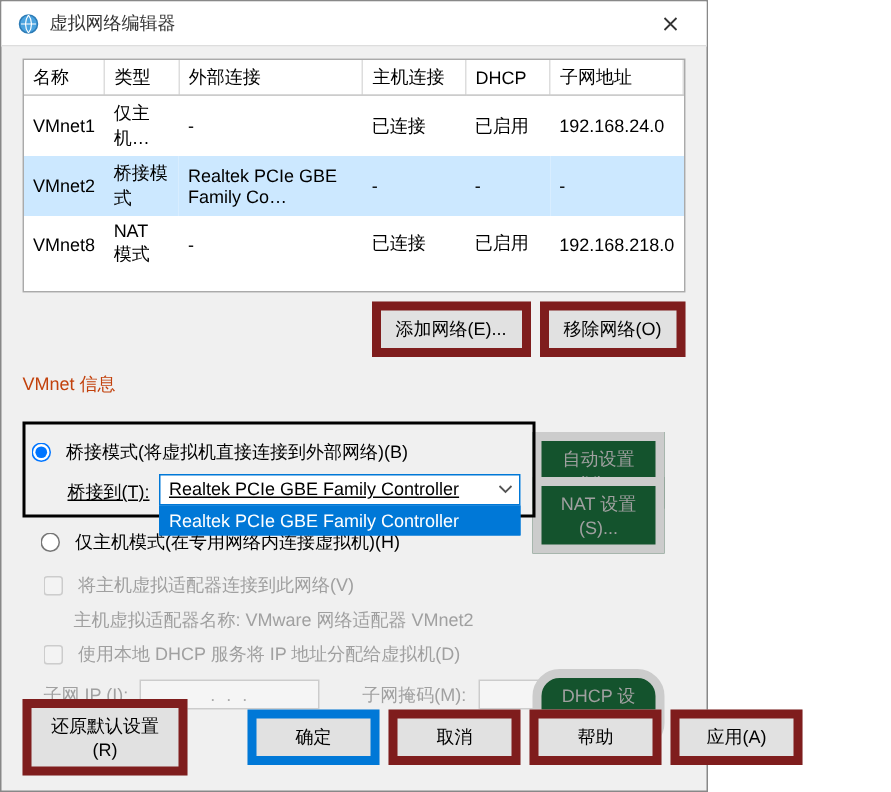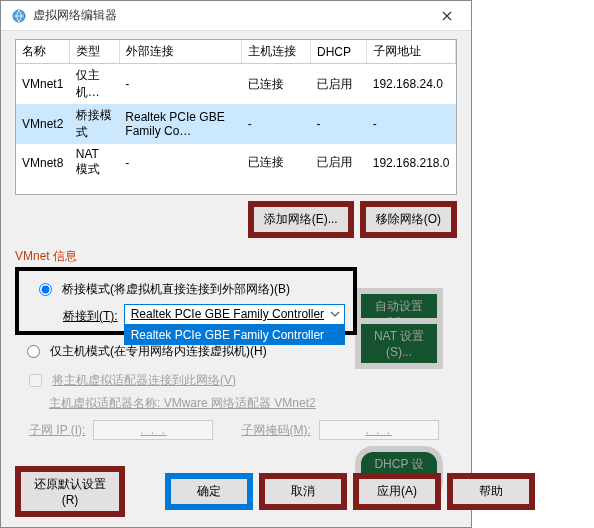--- a/index.html
+++ b/index.html
@@ -12,32 +12,32 @@
 .content { padding: 8px 14px; }
 .table-wrap { background: #fff; border: 1px solid #aaa; height: 156px; overflow: hidden; }
 table { width: 100%; border-collapse: collapse; }
 th { text-align: left; font-weight: normal; padding: 3px 6px; border-right: 1px solid #ddd; border-bottom: 1px solid #ccc; background: #fff; }
 td { padding: 3px 6px; }
 tr.selected td { background: #cce8ff; }
 .below-table { display: flex; justify-content: flex-end; gap: 6px; margin: 6px 0 10px 0; }
 .btn { background: #e1e1e1; border: 6px solid #7f1d1d; padding: 4px 10px; min-width: 88px; cursor: pointer; text-align: center; }
 .btn.disabled { color: #a0a0a0; background: #14532d; border-color: #ccc; cursor: default; }
 .group-label { color: #c2410c; }
-.highlight-box { border: 4px solid #000000; padding: 4px 8px 6px 20px; margin-top: 2px; position: relative; }
+.highlight-box { border: 2px solid #000000; padding: 4px 8px 6px 4px; margin-top: 16px; position: relative; }
 .radio-row { display: flex; align-items: center; margin: 6px 0; gap: 6px; position: relative; }
 .radio-row input[type=radio] { margin: 0 4px 0 0; }
 .sub-row { margin-left: 24px; display: flex; align-items: flex-end; gap: 6px; position: relative; text-decoration: underline; }
 .combo { flex: 1; position: relative; }
 .combo-box { border: 1px solid #0078d7; background: #fff; padding: 2px 18px 2px 6px; height: 21px; position: relative; cursor: pointer; }
 .combo-arrow { position: absolute; right: 3px; top: 3px; }
 .combo-dropdown { position: absolute; left: 0; right: 0; top: 21px; background: #0078d7; color: #fff; padding: 2px 6px; border: 1px solid #0078d7; z-index: 10; }
 .side-btn { position: absolute; right: 14px; width: 84px; }
 .checkbox-row { display: flex; align-items: center; margin: 6px 0 6px 14px; gap: 6px; }
 .checkbox-row input[type=checkbox] { margin: 0 4px 0 0; }
-.disabled-text { color: #a0a0a0; text-decoration: underline; }
+.disabled-text { color: #a0a0a0; }
 .ip-row { display: flex; align-items: center; gap: 8px; margin: 8px 0 4px 14px; }
 .ip-field { border: 1px solid #ccc; background: #f5f5f5; width: 120px; height: 20px; display: inline-flex; align-items: center; justify-content: center; color: #aaa; letter-spacing: 2px; }
 .bottom-bar { position: absolute; bottom: 10px; left: 14px; right: 14px; display: flex; align-items: center; gap: 6px; }
 .bottom-bar .spacer { flex: 1; }
 .col-name{width:54px}.col-type{width:58px}.col-ext{width:166px}.col-host{width:96px}.col-dhcp{width:62px}
 </style>
 </head>
 <body>
 <div class="window">
 
@@ -133,33 +133,38 @@
       <input type="radio" name="mode" style="">
       <label>仅主机模式(在专用网络内连接虚拟机)(H)</label>
     </div>
 
     <div class="checkbox-row disabled-text" style="margin-top:12px;">
       <input type="checkbox" disabled="" style="">
       <label>将主机虚拟适配器连接到此网络(V)</label>
     </div>
     <div class="disabled-text" style="margin-left:34px;">主机虚拟适配器名称: VMware 网络适配器 VMnet2</div>
 
+    <div class="checkbox-row disabled-text">
+      <input type="checkbox" disabled="" style="">
+      <label>使用本地 DHCP 服务将 IP 地址分配给虚拟机(D)</label>
+      <div style="flex:1"></div>
+    </div>
     <div class="btn disabled side-btn" style="top:198px;border-radius:18px;">DHCP 设置(P)...</div>
 
     <div class="ip-row disabled-text">
       <label>子网 IP (I):</label>
       <div class="ip-field">.       .       .</div>
       <label style="margin-left:20px;">子网掩码(M):</label>
       <div class="ip-field">.       .       .</div>
     </div>
   </div>
 </div>
 
 <div class="bottom-bar">
   <div class="btn" style="min-width:110px;">还原默认设置(R)</div>
   <div class="spacer"></div>
   <div class="btn" style="border-color:#0078d7;margin-left:28px;">确定</div>
   <div class="btn">取消</div>
+  <div class="btn">帮助</div>
   <div class="btn">应用(A)</div>
-  <div class="btn">帮助</div>
 </div>
 
 </div>
 
 </body></html>

